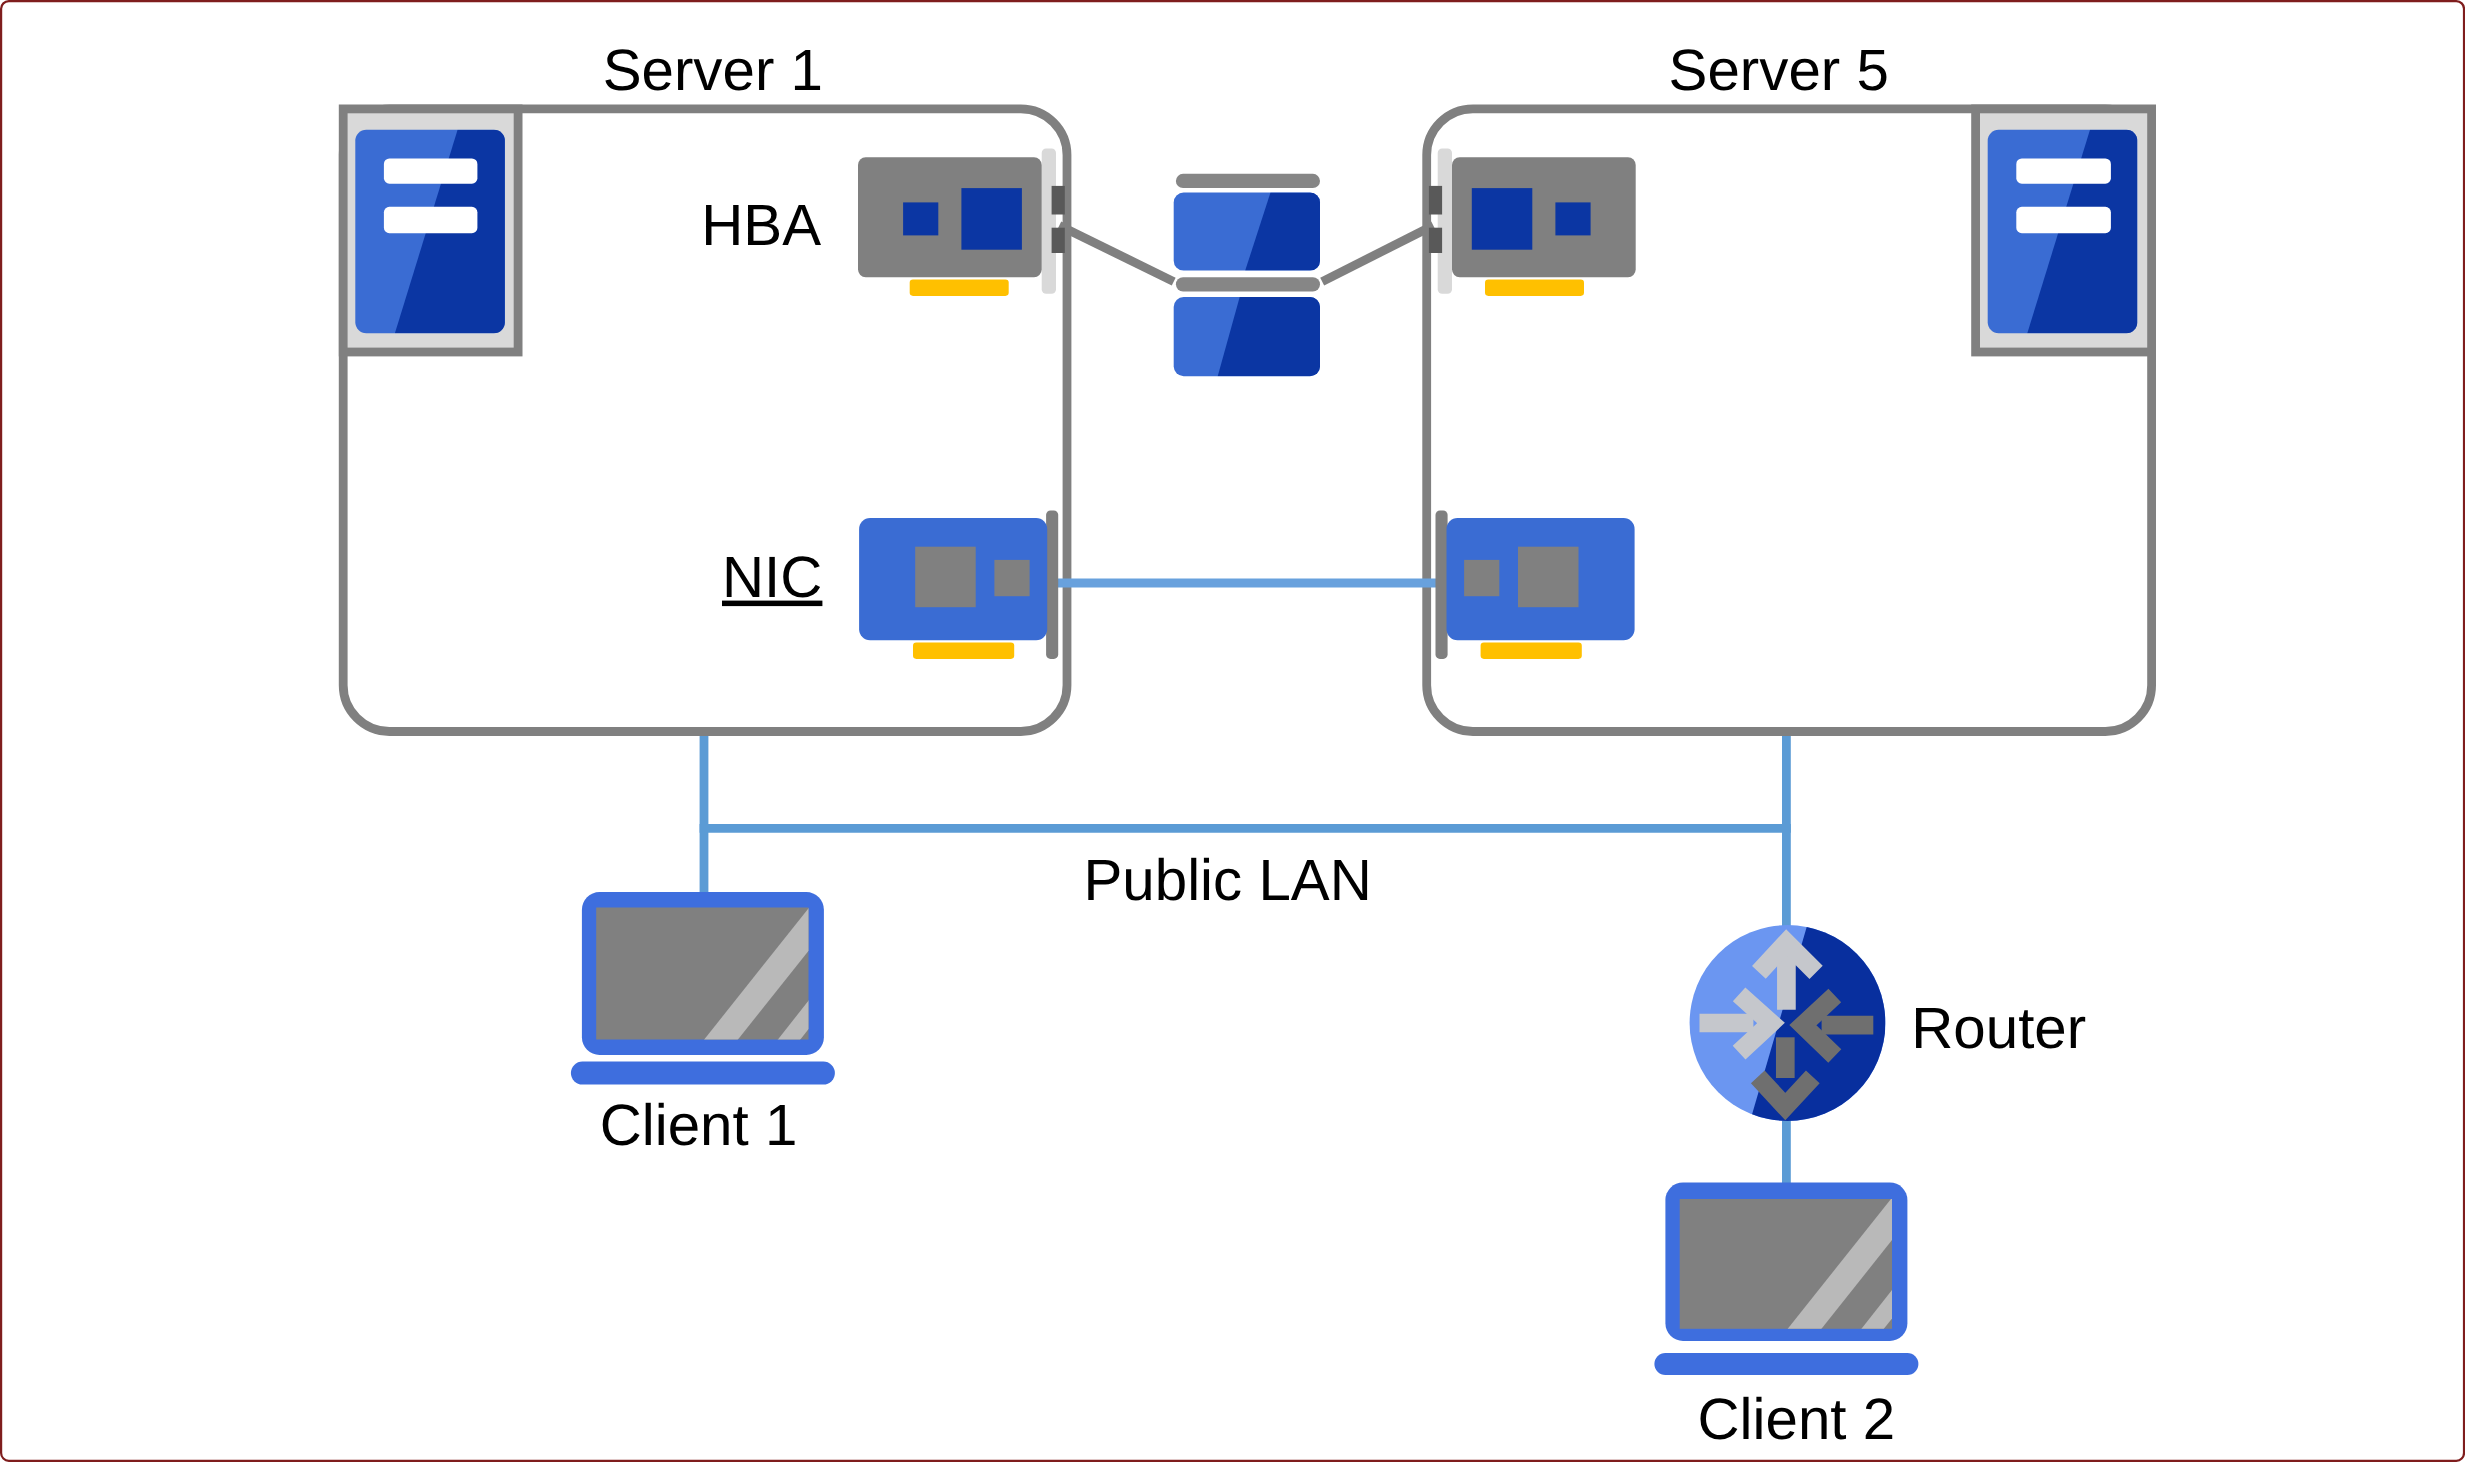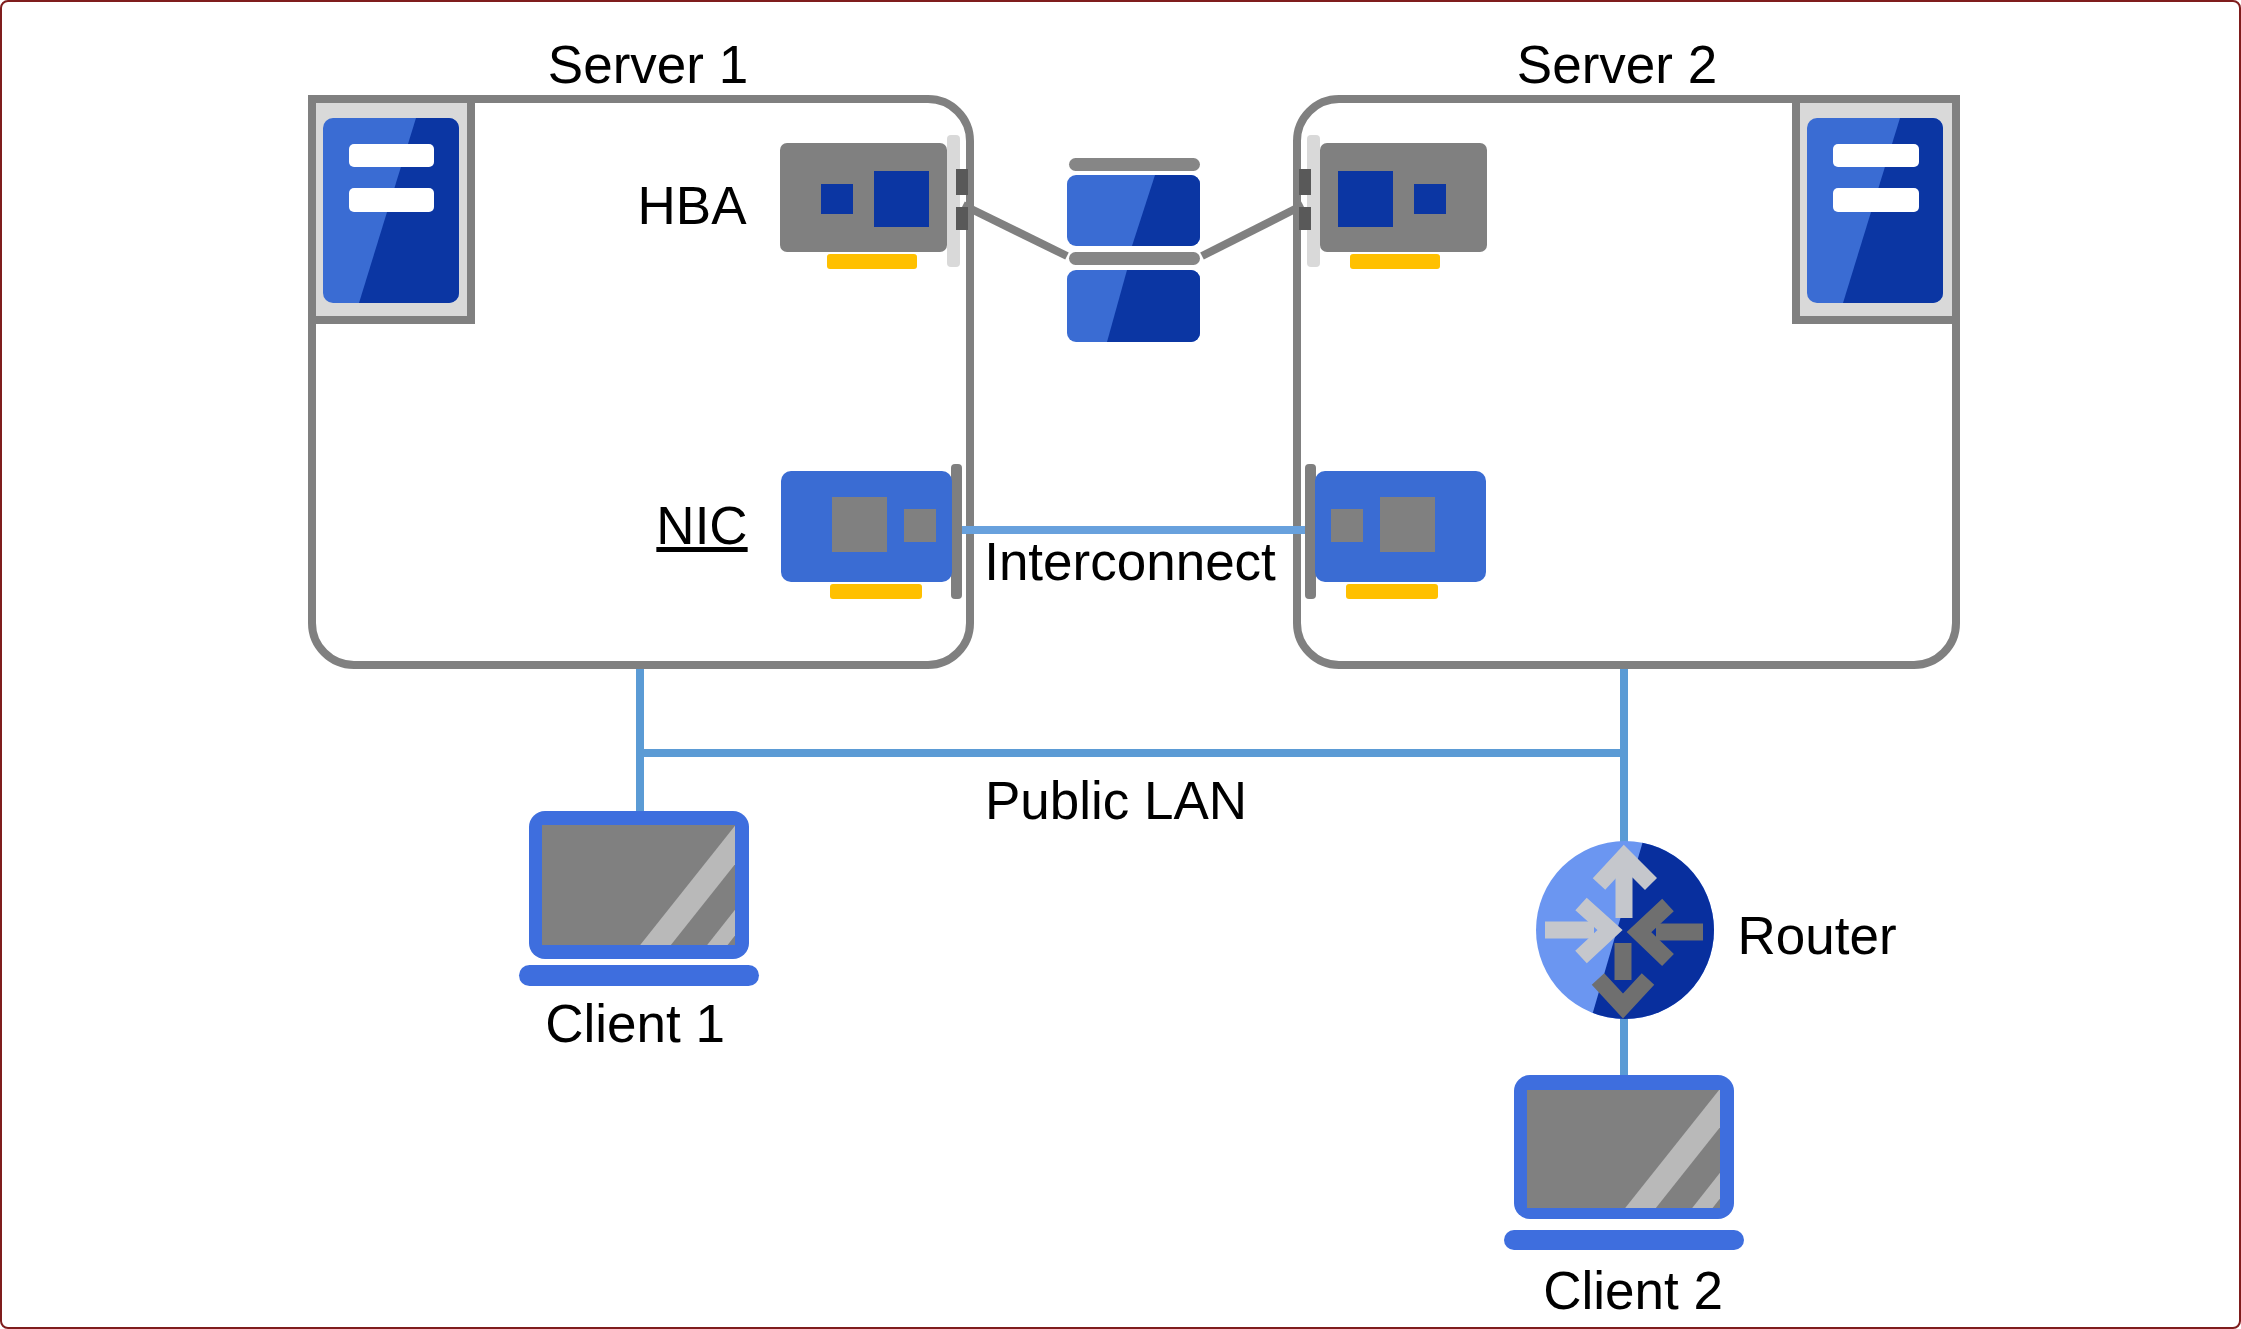--- a/index.html
+++ b/index.html
@@ -170,29 +170,28 @@
       <g clip-path="url(#clip-screen2)" fill="none" stroke-width="24" stroke="#b9b9b9">
         <line x1="1625" y1="1223" x2="1730" y2="1091"></line>
         <line x1="1687" y1="1223" x2="1750" y2="1143" stroke-width="16"></line>
       </g>
       <rect x="1502" y="1228" width="240" height="20" rx="10" fill="#3e6ede"></rect>
     </g>
   </svg>
 
   <div class="lbl" style="left:646px; top:33px;">Server 1</div>
 
-  <div class="lbl" style="left:1615px; top:33px;">Server 2</div>
+  <div class="lbl" style="left:1615px; top:33px;">Server 5</div>
 
 
   <div class="lbl" style="left:690px; top:174px;text-align:center;">HBA</div>
 
   <div class="lbl" style="left:700px; top:494px;text-decoration:underline;">NIC</div>
 
   <div class="lbl two-line" style="left:1128px; top:529px;">
-    <div>Interconnect</div>
   </div>
 
   <div class="lbl" style="left:1114px; top:769px;">Public LAN</div>
 
   <div class="lbl" style="left:1815px; top:904px;">Router</div>
 
   <div class="lbl" style="left:633px; top:992px;">Client 1</div>
 
   <div class="lbl" style="left:1631px; top:1259px;">Client 2</div>
 

